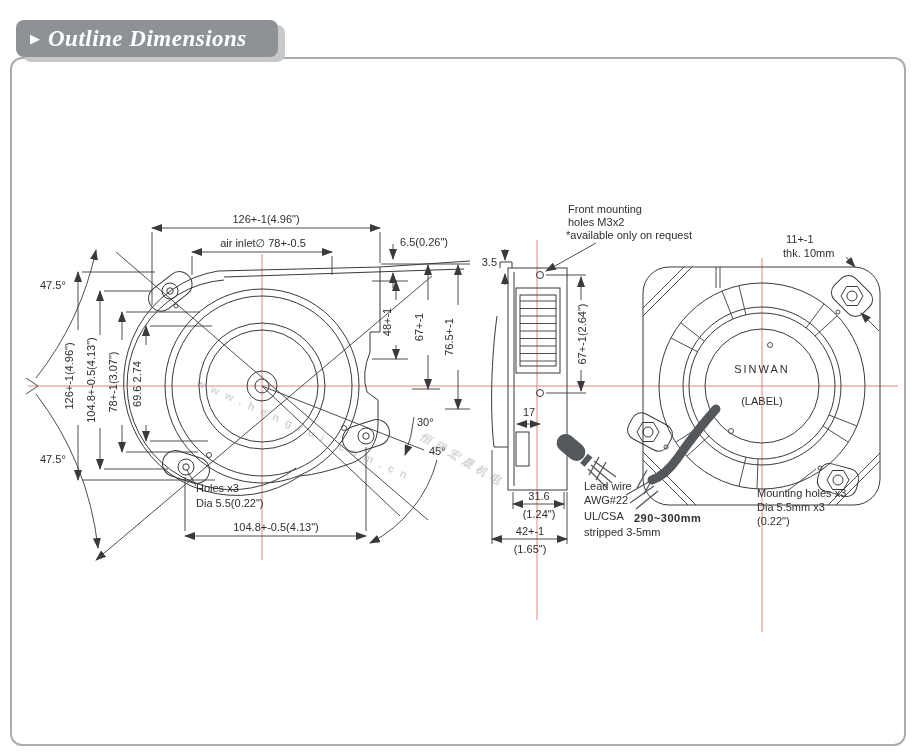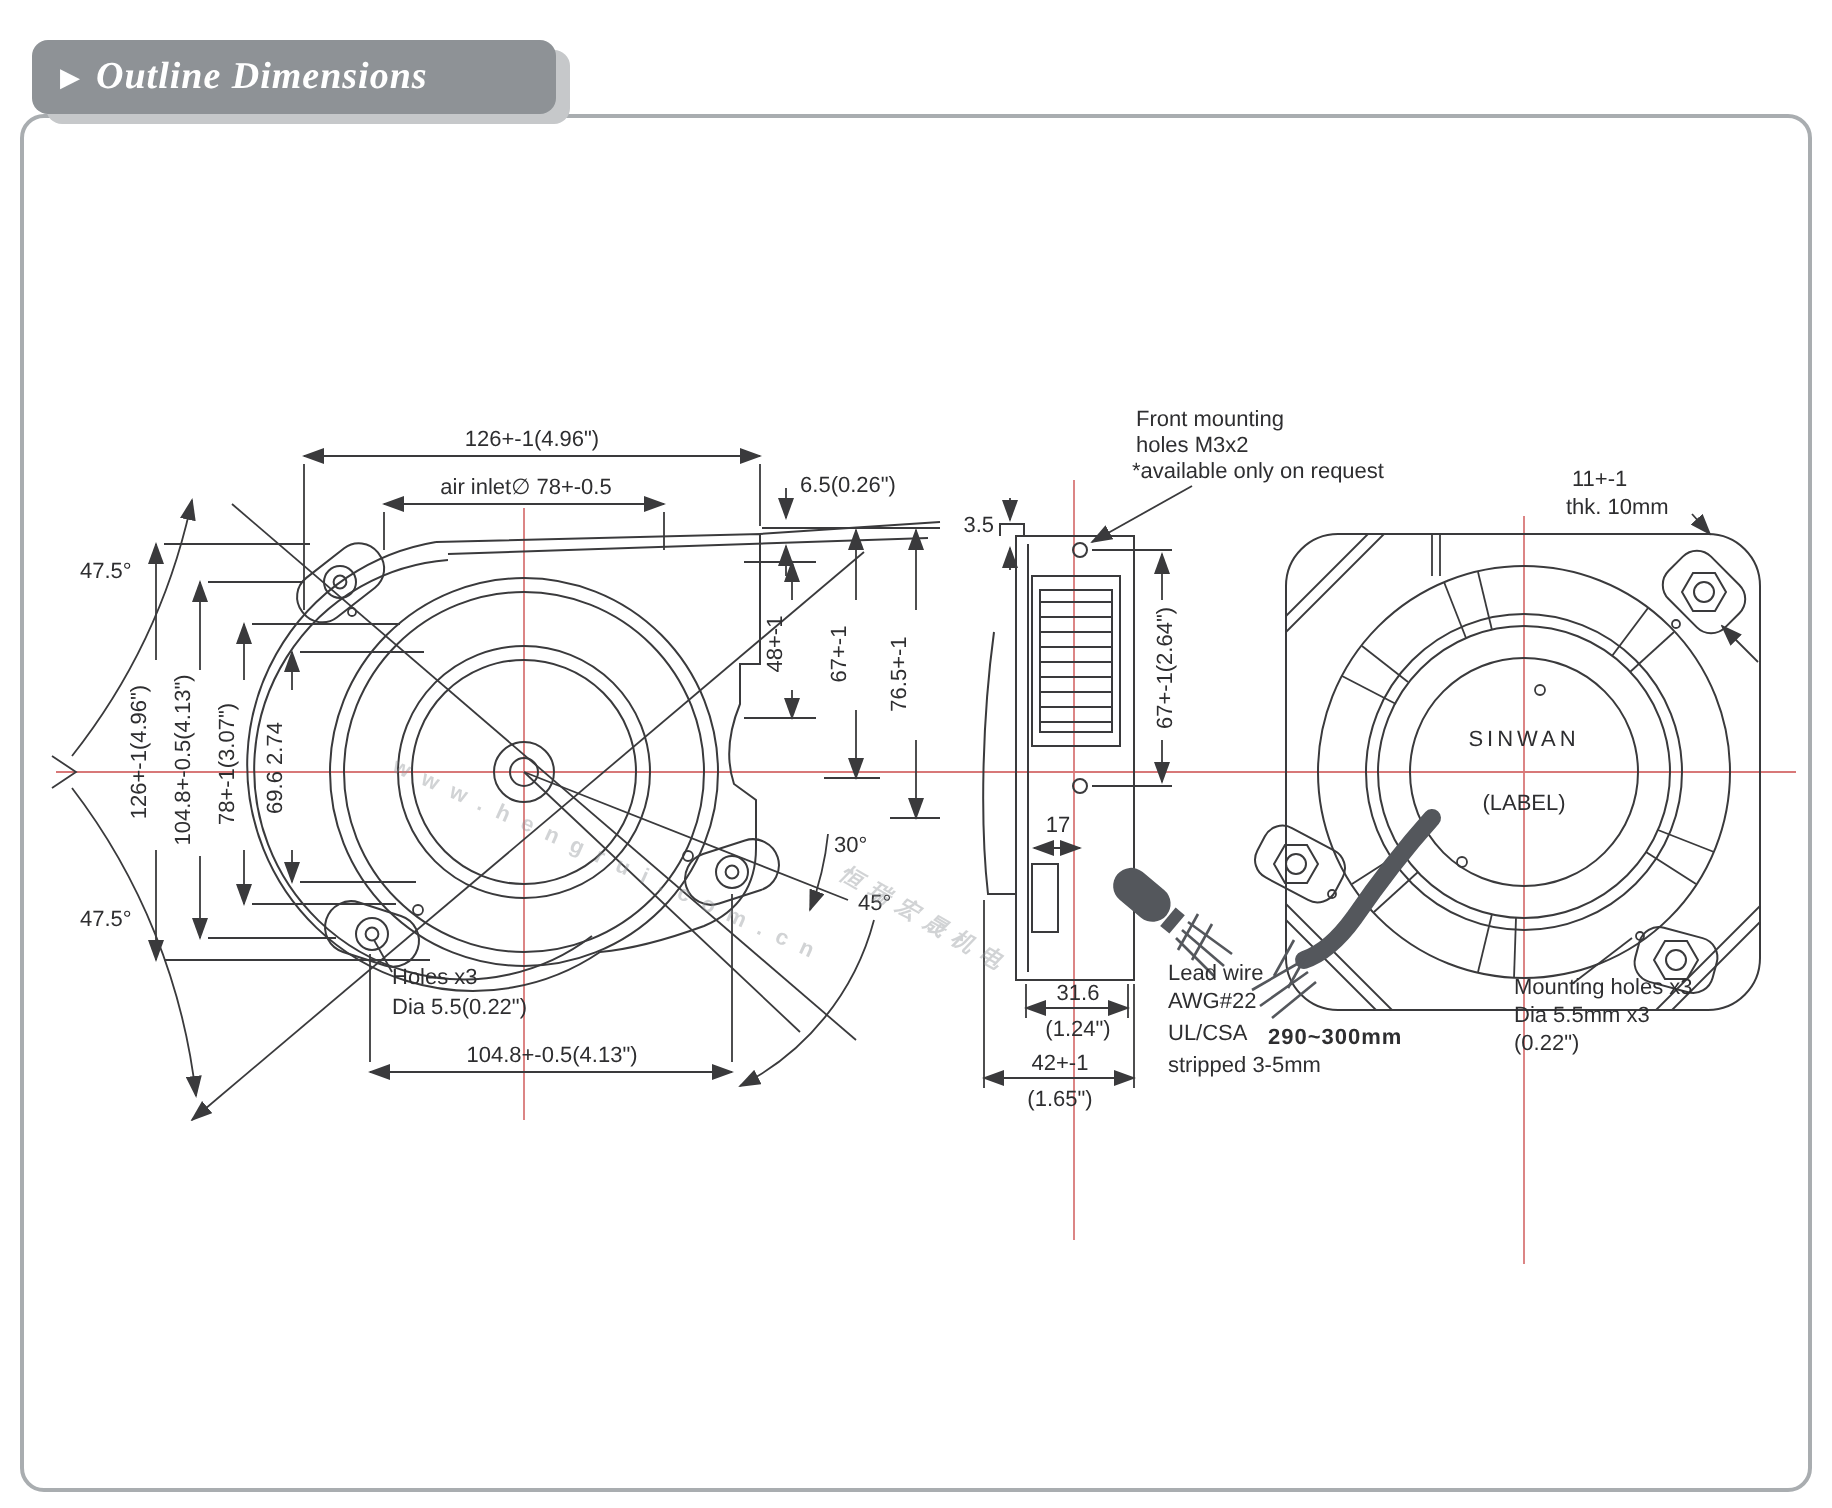--- a/index.html
+++ b/index.html
@@ -5,21 +5,21 @@
   html,body{margin:0;padding:0;background:#fff;}
   .page{position:relative;width:916px;height:754px;background:#fff;overflow:hidden;
         font-family:"Liberation Sans",sans-serif;}
   .content-box{position:absolute;left:10px;top:57px;width:892px;height:685px;
         border:2px solid #a9adb0;border-radius:12px;background:#fff;}
   .tab{position:absolute;left:16px;top:20px;width:262px;height:37px;background:#8e9296;
         border-radius:8px;box-shadow:7px 5px 0 #c6c8ca;z-index:3;
         display:flex;align-items:center;padding-left:14px;box-sizing:border-box;}
   .tab .arrow{color:#fff;font-size:13px;margin-right:8px;line-height:1;}
   .tab .title{color:#fff;font-family:"Liberation Serif",serif;font-style:italic;
-        font-weight:700;font-size:19px;letter-spacing:.5px;}
+        font-weight:700;font-size:23px;letter-spacing:.5px;}
   svg{position:absolute;left:0;top:0;z-index:2;}
   svg text{font-family:"Liberation Sans",sans-serif;font-size:11px;fill:#2e2e30;}
   .ln{stroke:#3a3a3c;stroke-width:1;fill:none;}
   .thin{stroke:#3a3a3c;stroke-width:.9;fill:none;}
   .red{stroke:#d87878;stroke-width:.9;fill:none;}
   .wm{fill:#8f9397;opacity:.40;font-weight:700;}
 </style>
 </head>
 <body>
 <div class="page">

